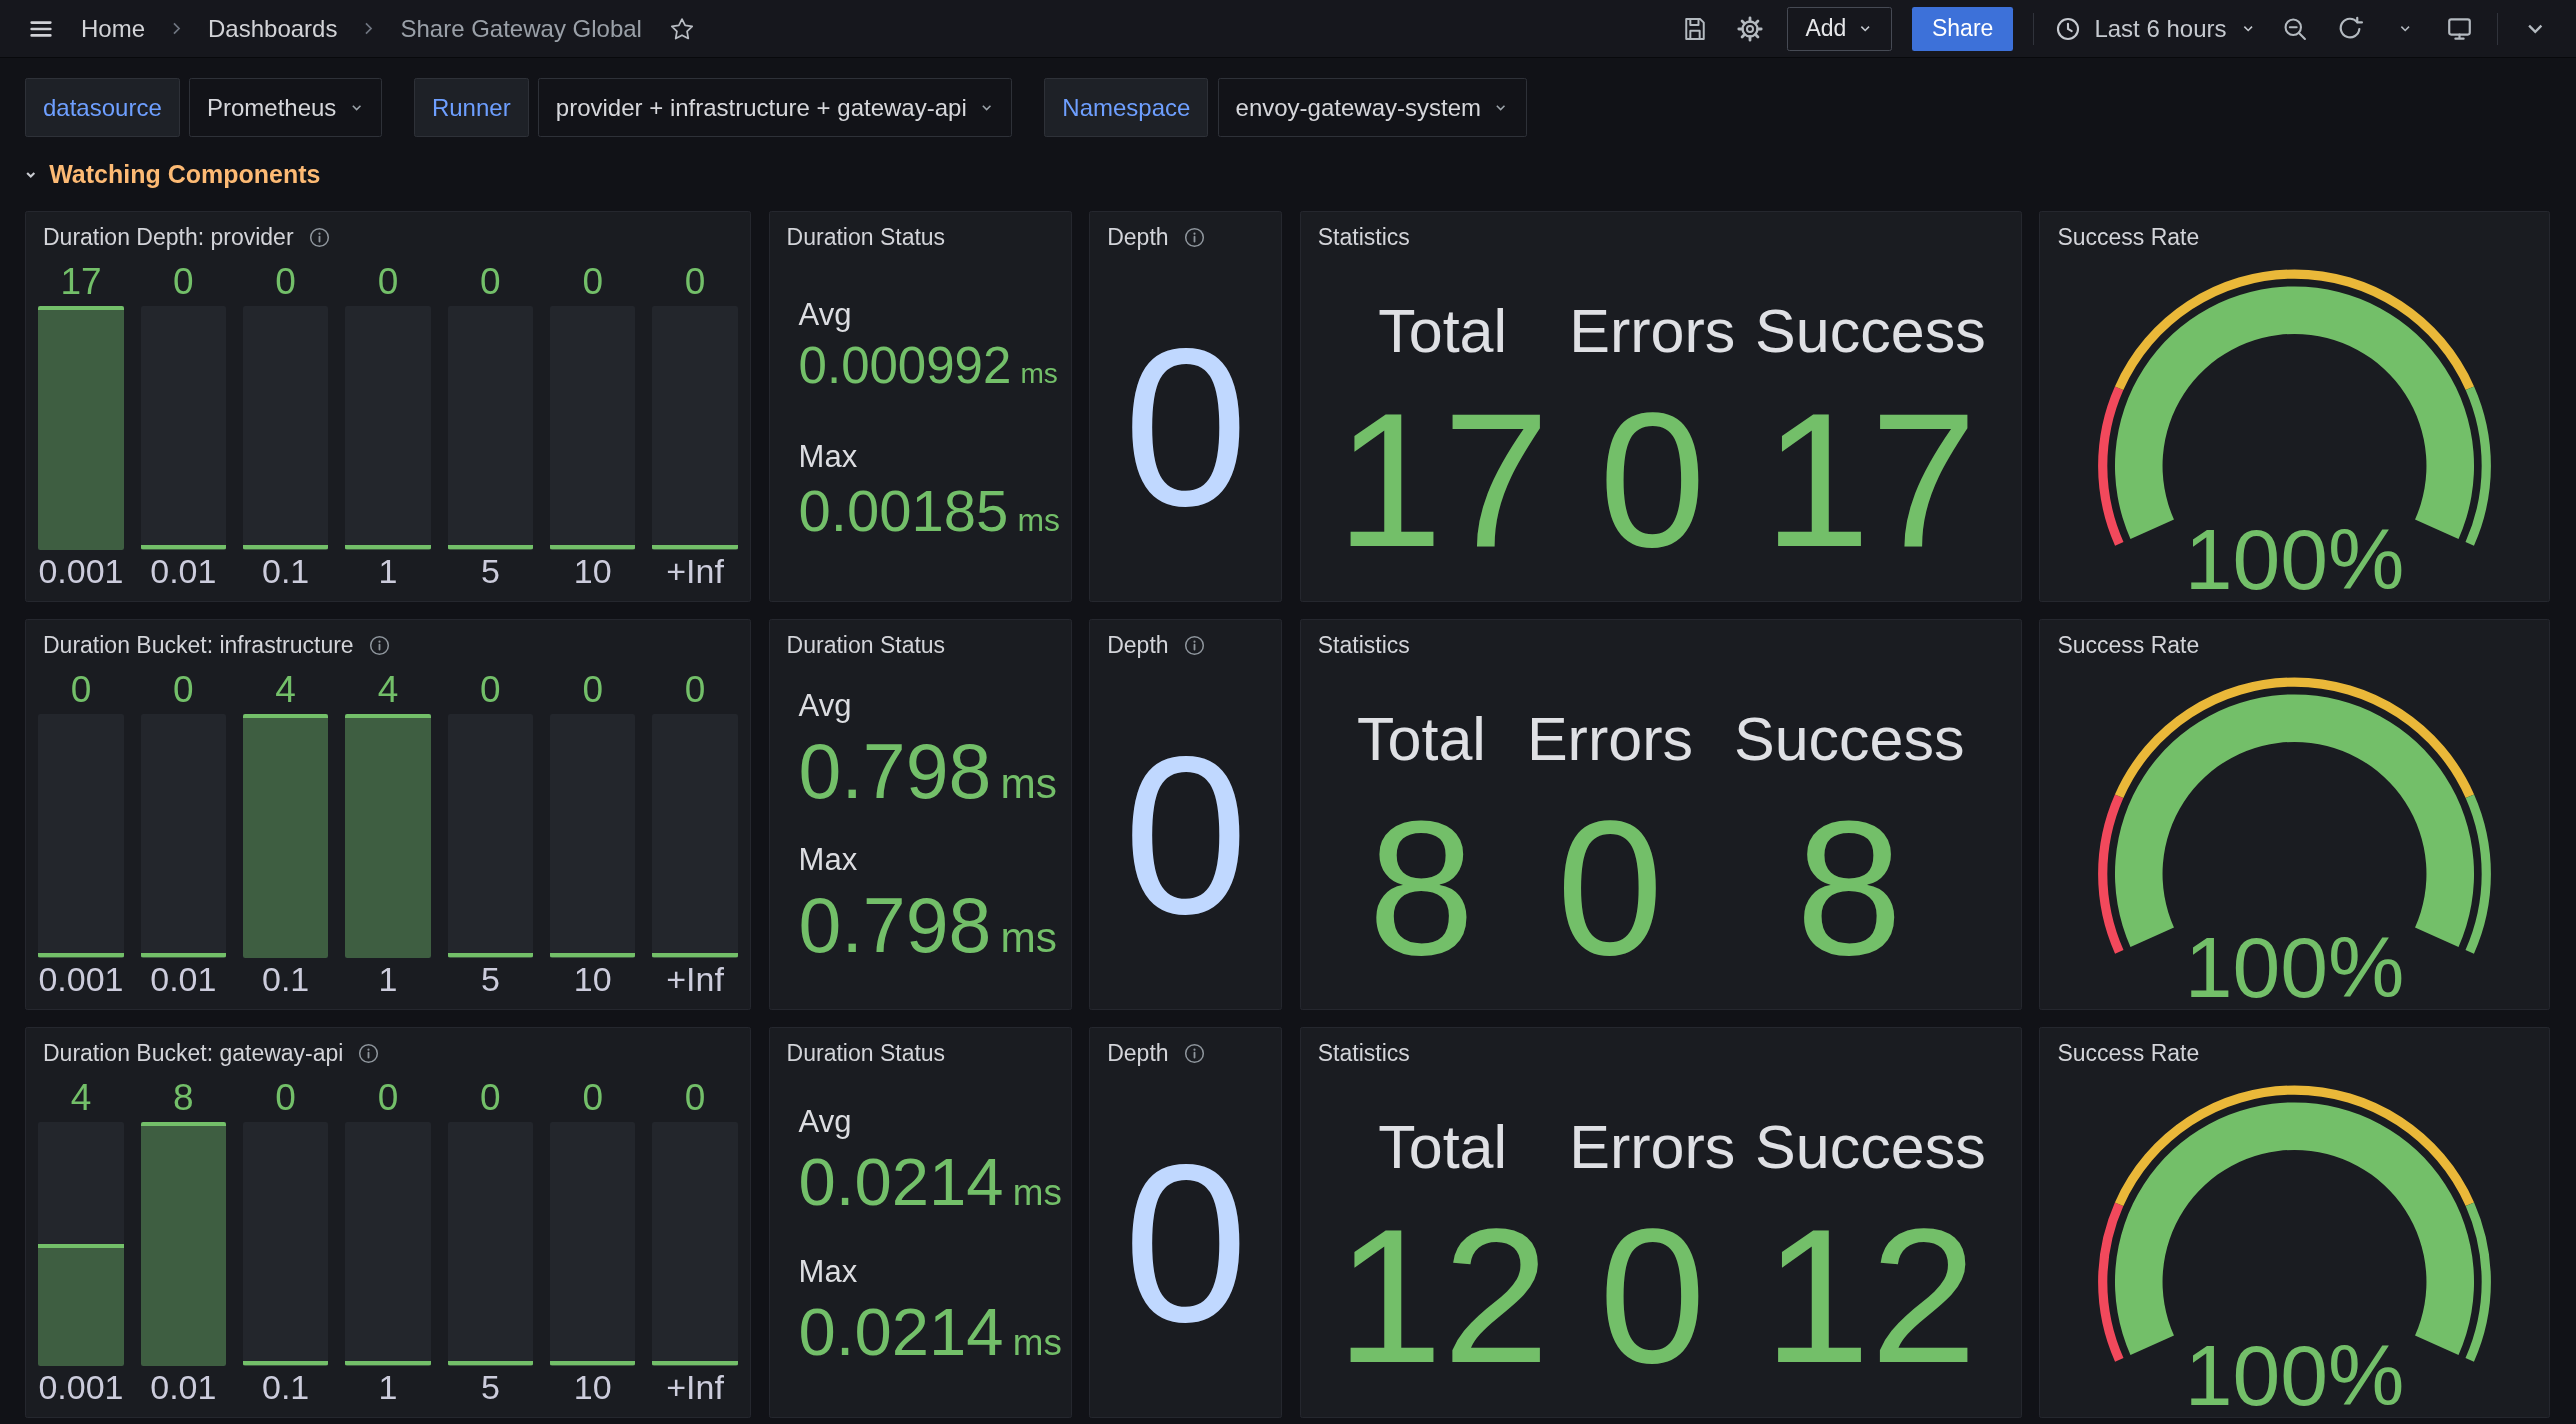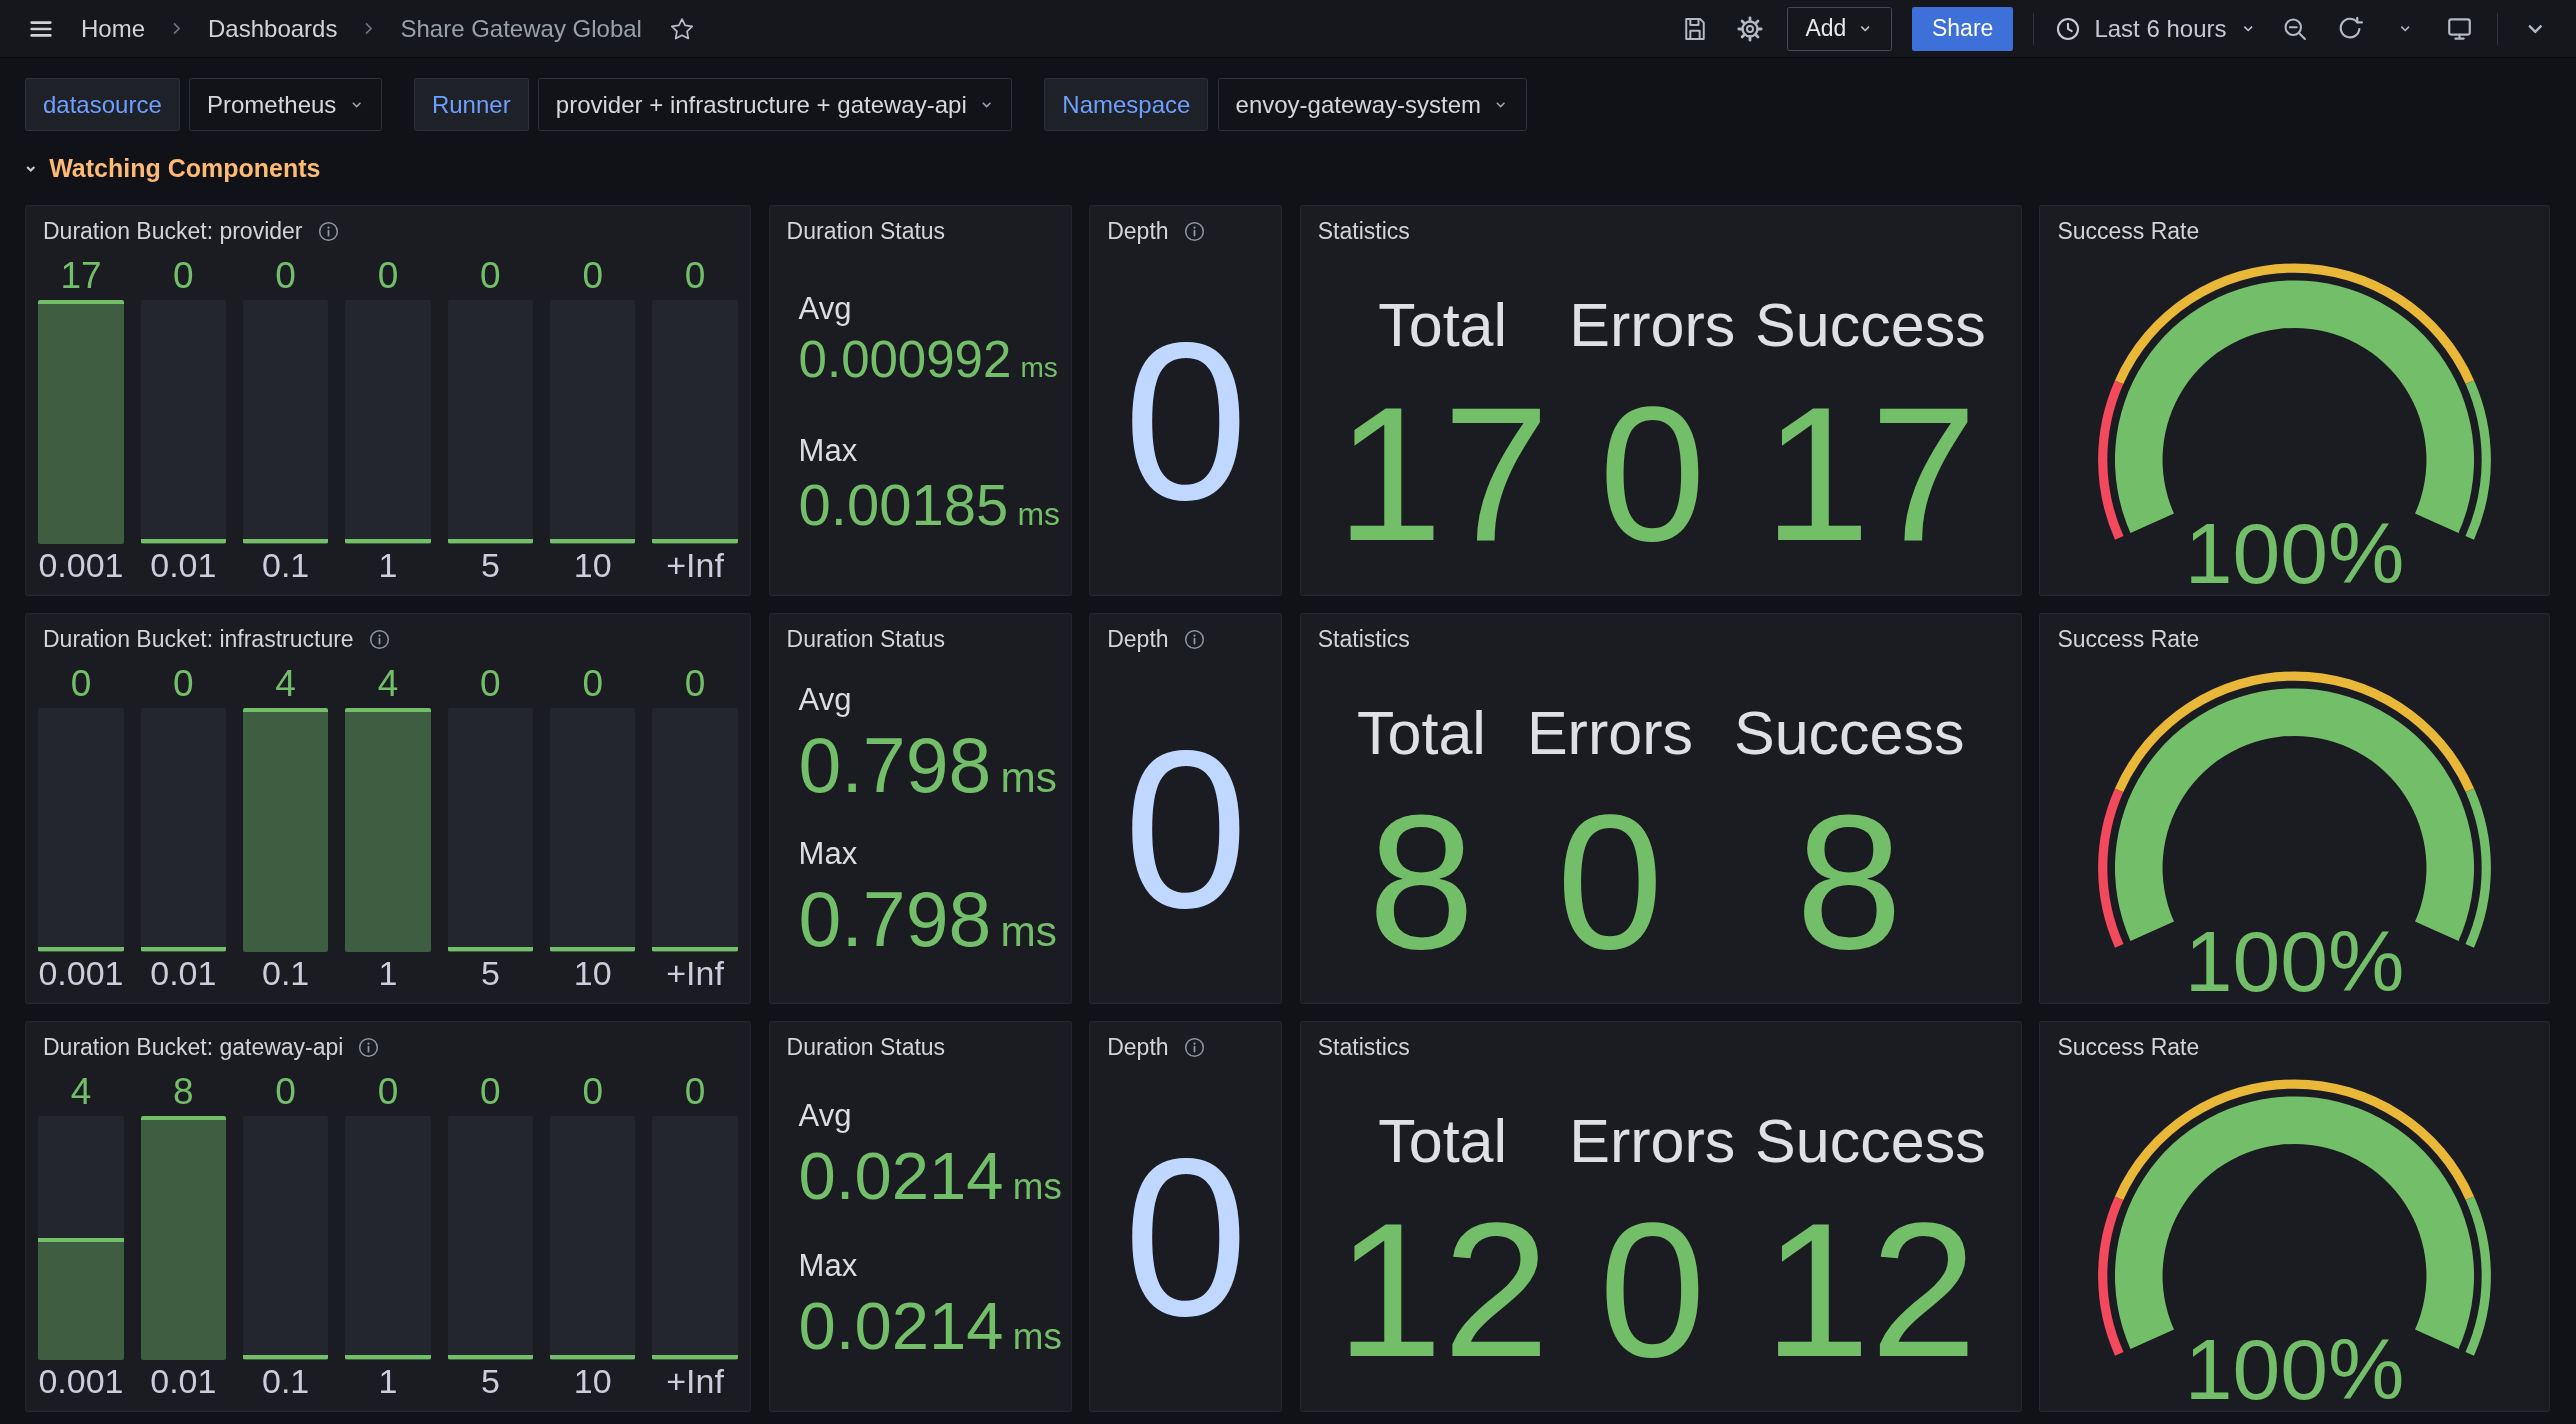--- a/index.html
+++ b/index.html
@@ -30,21 +30,21 @@
   .btn-primary {
     height:44px; padding:0 20px; background:#3d71d9; border:none; border-radius:2.3px;
     color:#ffffff; font-size:23px; font-weight:500; display:flex; align-items:center; cursor:pointer;
   }
   .divider { width:0.8px; height:32px; background:#30333b; }
   .time-picker { display:flex; align-items:center; gap:12.3px; color:#c6cad0; font-size:24px; cursor:pointer; white-space:nowrap;text-align:center; }
 
   
   .subbar { display:flex; align-items:center; gap:32px; padding:20px 25px 0; }
   .var-pair { display:flex; gap:9.2px; }
-  .chip { height:53px; display:flex; align-items:center; padding:0 17px; border:0.8px solid #2e3138; border-radius:2.3px; font-size:24px; cursor:pointer; white-space:nowrap; }
+  .chip { height:59px; display:flex; align-items:center; padding:0 17px; border:0.8px solid #2e3138; border-radius:2.3px; font-size:24px; cursor:pointer; white-space:nowrap; }
   .chip-label { background:#1e2127; color:#6e9fff; }
   .chip-value { background:#121318; color:#d6d7db; gap:12.3px; }
   .chip-value .caret { color:#9da5ab; display:flex; }
 
   
   .section-header { display:flex; align-items:center; gap:7.7px; margin:23px 0 0 20px; color:#fdba74; font-size:25px; font-weight:700; cursor:pointer; }
   .section-header .chev { color:#c9cbd1; display:flex; }
 
   
   .grid {
@@ -230,21 +230,21 @@
     <svg width="21.5" height="21.5" viewBox="0 0 24 24" fill="none" stroke="currentColor" stroke-width="2.4">
         <polyline points="8 10 12 14 16 10"></polyline>
       </svg>
   </span>
   <span>Watching Components</span>
 </div>
 
 <main class="grid" id="grid">
   <section class="panel">
     <div class="panel-header">
-      <span>Duration Bucket: provider</span>
+      <span>Duration Depth: provider</span>
       <span class="info">
         <svg width="23" height="23" viewBox="0 0 24 24" fill="none" stroke="currentColor">
             <circle cx="12" cy="12" r="9.2" stroke-width="1.6"></circle>
             <path d="M12 11.2v5" stroke-width="1.9" stroke-linecap="round"></path>
             <circle cx="12" cy="8" r="1.15" fill="currentColor" stroke="none"></circle>
           </svg>
       </span>
     </div>
     <div class="bars">
         <div class="bar-col">

